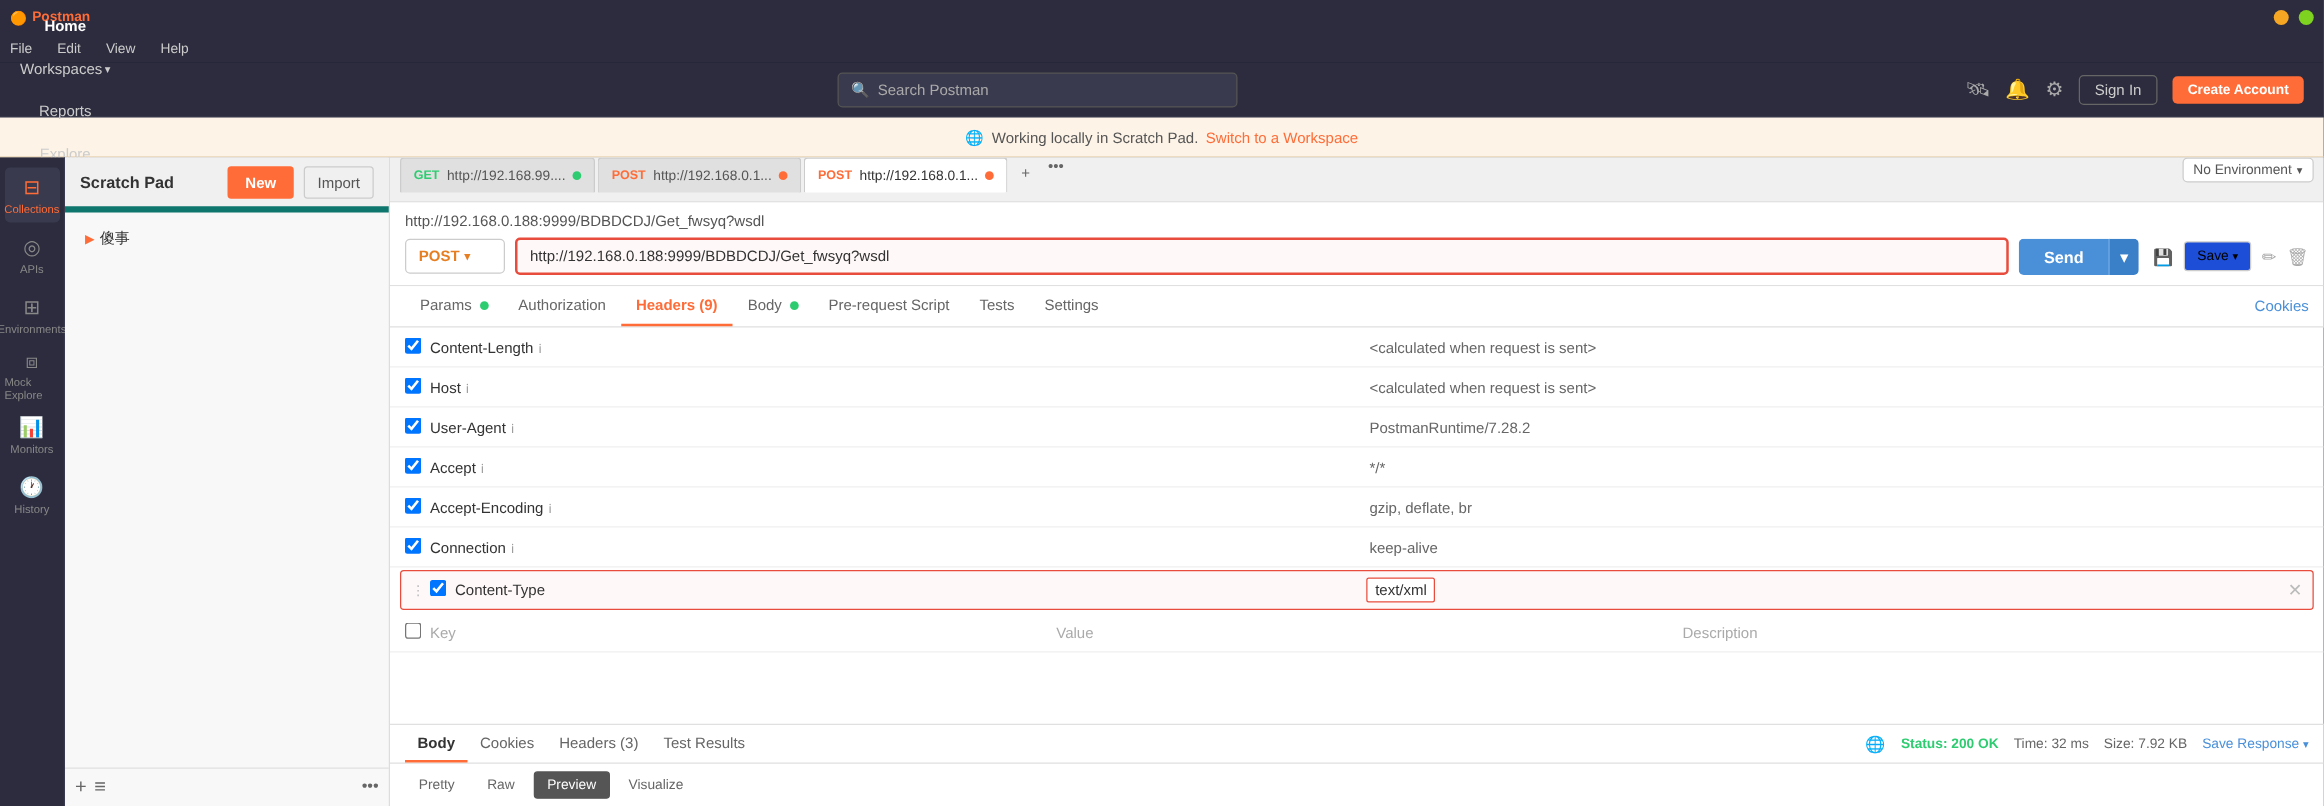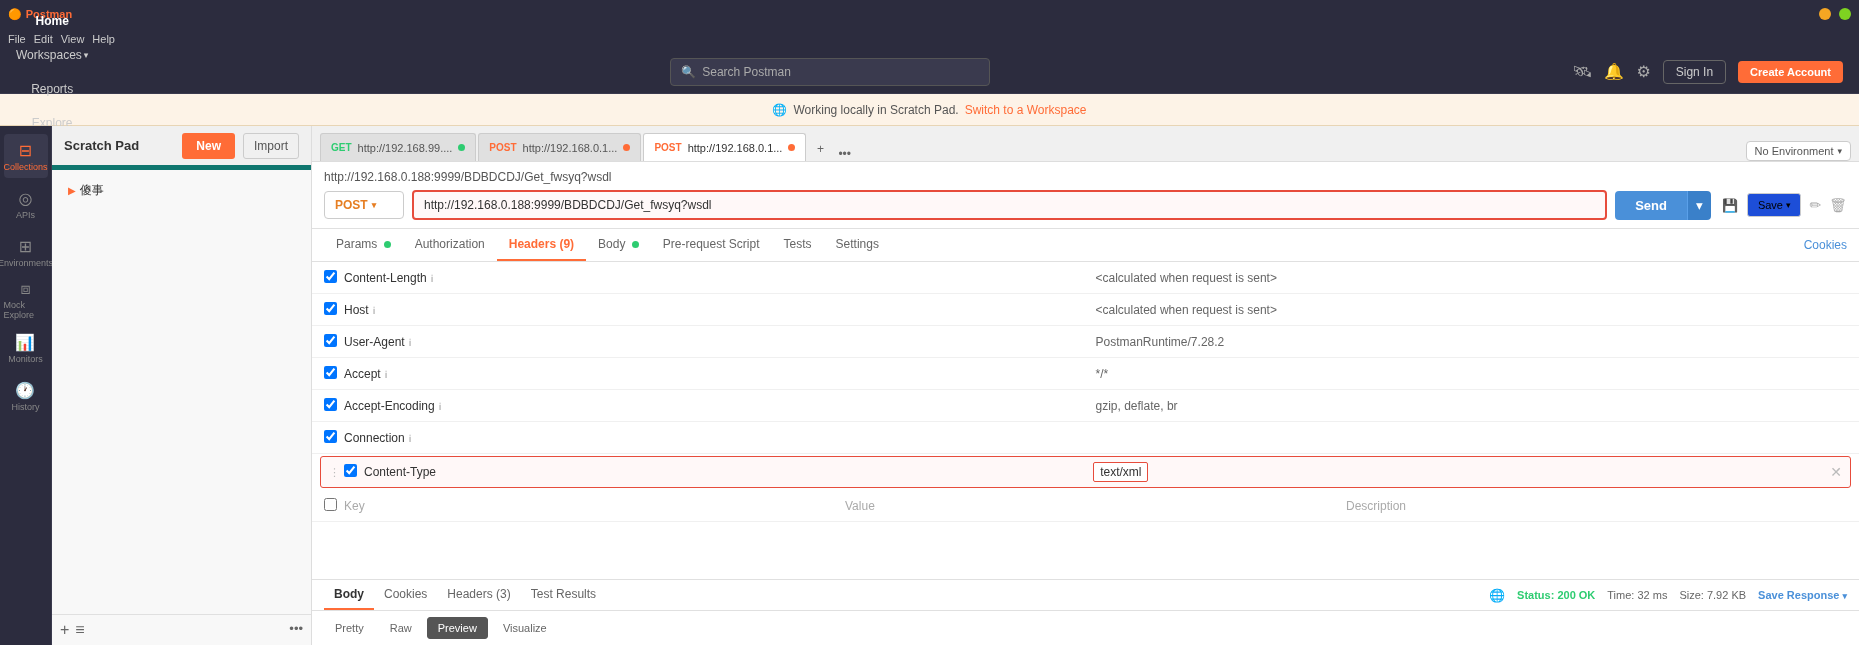--- a/index.html
+++ b/index.html
@@ -7,21 +7,21 @@
     
     
     .titlebar { height: 28px; background: #2c2c3e; display: flex; align-items: center; padding: 0 8px; color: #ccc; font-size: 11px; gap: 8px; }
     .titlebar-logo { display: flex; align-items: center; gap: 4px; color: #ff6c37; font-weight: bold; font-size: 11px; }
     .titlebar-controls { margin-left: auto; display: flex; gap: 8px; }
     .titlebar-btn { width: 12px; height: 12px; border-radius: 50%; display: inline-block; cursor: pointer; }
     .titlebar-min { background: #f5a623; }
     .titlebar-max { background: #7ed321; }
     
     
-    .menubar { height: 22px; background: #2c2c3e; display: flex; align-items: center; padding: 0 8px; gap: 8px; color: #ccc; font-size: 11px; }
+    .menubar { height: 22px; background: #2c2c3e; display: flex; align-items: center; padding: 0 8px; gap: 20px; color: #ccc; font-size: 11px; }
     .menubar span { cursor: pointer; }
     
     
     .topnav { height: 44px; background: #2c2c3e; display: flex; align-items: center; padding: 0 16px; gap: 0; border-bottom: 1px solid #3a3a4e; }
     .topnav-left { display: flex; align-items: center; gap: 20px; flex-direction: column; }
     .topnav-brand { color: white; font-size: 12px; font-weight: 600; cursor: pointer; }
     .topnav-workspaces { color: #ccc; font-size: 12px; cursor: pointer; display: flex; align-items: center; gap: 2px; }
     .topnav-item { color: #ccc; font-size: 12px; cursor: pointer; }
     .topnav-center { flex: 1; display: flex; justify-content: center; }
     .search-box { width: 320px; height: 28px; background: #3a3a4e; border: 1px solid #555; border-radius: 4px; display: flex; align-items: center; padding: 0 10px; gap: 6px; color: #aaa; font-size: 12px; cursor: text; }
@@ -47,21 +47,21 @@
     .left-panel-header { height: 44px; display: flex; align-items: center; padding: 0 12px; justify-content: space-between; border-bottom: 5px solid #0f766e; background: #f0f0f0; }
     .left-panel-title { font-size: 13px; font-weight: 600; color: #333; }
     .left-panel-actions { display: flex; gap: 8px; color: #666; }
     .left-panel-content { flex: 1; padding: 8px; overflow: auto; }
     .collection-item { display: flex; align-items: center; gap: 4px; padding: 4px 8px; cursor: pointer; border-radius: 3px; }
     .collection-item-icon { color: #ff6c37; font-size: 10px; }
     .new-btn { background: #ff6c37; color: white; border: none; border-radius: 3px; padding: 5px 14px; font-size: 12px; cursor: pointer; font-weight: 600; margin-left: 43px; }
     .import-btn { background: transparent; color: #555; border: 1px solid #ccc; border-radius: 3px; padding: 5px 10px; font-size: 12px; cursor: pointer; }
     
     
-    .tabs-bar { height: 36px; background: #f0f0f0; display: flex; align-items: flex-end; padding: 0 8px; gap: 2px; border-bottom: 1px solid #ddd; overflow-x: auto; flex-shrink: 0; }
+    .tabs-bar { height: 36px; background: #f0f0f0; display: flex; align-items: flex-start; padding: 0 8px; gap: 2px; border-bottom: 1px solid #ddd; overflow-x: auto; flex-shrink: 0; }
     .tab { height: 28px; display: flex; align-items: center; gap: 6px; padding: 0 10px; background: #e0e0e0; border-radius: 3px 3px 0 0; cursor: pointer; font-size: 11px; color: #555; white-space: nowrap; border: 1px solid #ccc; border-bottom: none; }
     .tab.active { background: white; color: #333; border-bottom-color: white; }
     .tab-dot { width: 7px; height: 7px; border-radius: 50%; }
     .tab-dot.green { background: #2ecc71; }
     .tab-dot.orange { background: #ff6c37; }
     .tab-add { width: 24px; height: 24px; display: flex; align-items: center; justify-content: center; cursor: pointer; color: #666; border-radius: 3px; }
     .tab-more { color: #666; cursor: pointer; padding: 0 4px; }
     .env-selector { margin-left: auto; background: white; border: 1px solid #ccc; border-radius: 4px; padding: 3px 8px; font-size: 11px; color: #555; cursor: pointer; display: flex; align-items: center; gap: 4px; }
     
     
@@ -98,21 +98,21 @@
     .header-empty { color: #aaa; }
     
     
     .response-section { border-top: 1px solid #e0e0e0; background: white; }
     .response-tabs-row { display: flex; align-items: center; padding: 0 12px; border-bottom: 1px solid #e0e0e0; }
     .resp-tab { padding: 7px 10px; font-size: 12px; color: #666; cursor: pointer; border-bottom: 2px solid transparent; }
     .resp-tab.active { color: #333; font-weight: 600; border-bottom-color: #ff6c37; }
     .resp-meta { margin-left: auto; display: flex; align-items: center; gap: 12px; font-size: 11px; }
     .status-ok { color: #2ecc71; font-weight: 600; }
     .resp-meta-item { color: #666; }
-    .save-response { color: #4a90d9; cursor: pointer; font-size: 11px; font-weight: 700; }
+    .save-response { color: #4a90d9; cursor: pointer; font-size: 11px; font-weight: 400; }
     
     
     .view-subtabs { display: flex; gap: 4px; padding: 6px 12px; }
     .view-stab { padding: 4px 10px; font-size: 11px; color: #666; cursor: pointer; border-radius: 3px; border: 1px solid transparent; }
     .view-stab.active { background: #555; color: white; border-color: #555; }
     
     .chevron { font-size: 9px; }
   </style>
 </head>
 <body>
@@ -348,20 +348,21 @@
       </div>
 
       <div class="headers-row">
         <div class="header-check">
           <input type="checkbox" checked="" style="">
         </div>
         <div class="header-key">
           <span>Connection</span>
           <span class="header-info">ℹ</span>
         </div>
+        <div class="header-value">keep-alive</div>
       </div>
 
       <div class="headers-row highlighted" style="background:#fff8f8;border:1px solid #e74c3c;border-radius:3px;margin:2px 8px;">
         <span style="color:#bbb;font-size:11px;margin-right:4px;cursor:grab;">⋮</span>
         <div class="header-check">
           <input type="checkbox" checked="" style="">
         </div>
         <div class="header-key" style="flex:1;">
           <span>Content-Type</span>
         </div>

